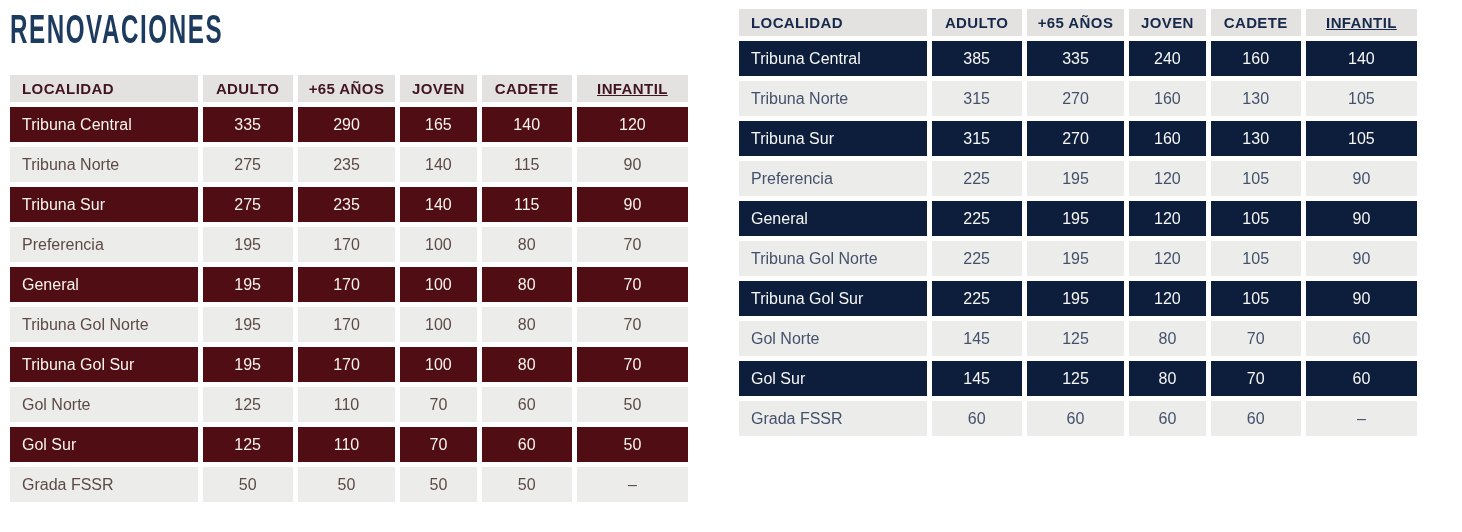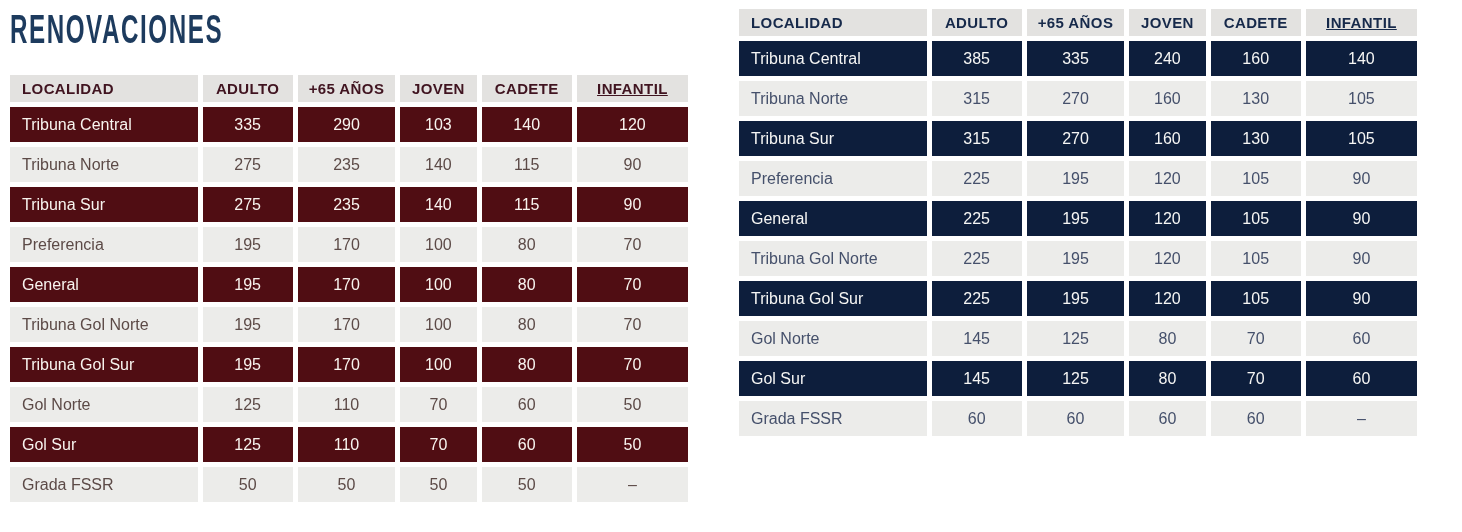--- a/index.html
+++ b/index.html
@@ -102,21 +102,21 @@
           <th class="col-joven">JOVEN</th>
           <th class="col-cadete">CADETE</th>
           <th class="col-infantil">INFANTIL</th>
         </tr>
       </thead>
       <tbody>
           <tr class="row-dark">
             <td class="row-label">Tribuna Central</td>
             <td>335</td>
             <td>290</td>
-            <td>103</td>
+            <td>165</td>
             <td>140</td>
             <td>120</td>
           </tr>
           <tr class="row-light">
             <td class="row-label">Tribuna Norte</td>
             <td>275</td>
             <td>235</td>
             <td>140</td>
             <td>115</td>
             <td>90</td>

